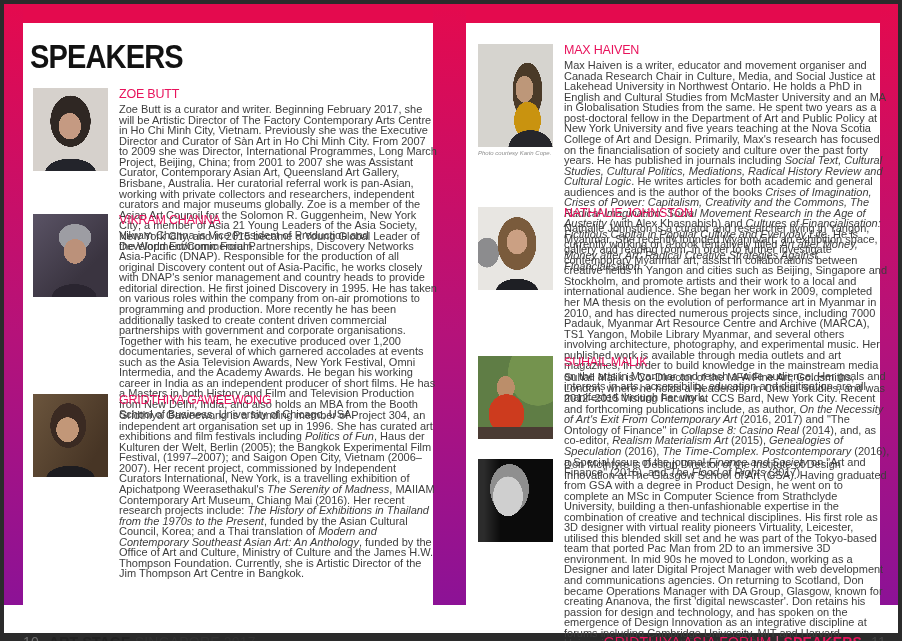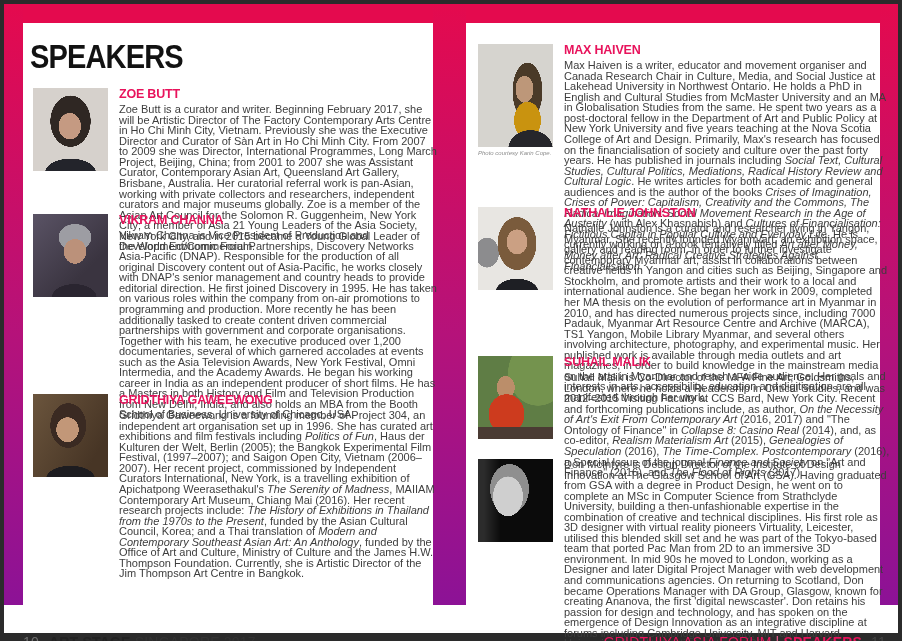--- a/index.html
+++ b/index.html
@@ -30,21 +30,21 @@
   .speaker.on-left{left:29px;width:404px;}
   .speaker.on-right{left:474px;width:412px;}
   .photo-col{flex:none;width:75px;}
   .photo{width:75px;height:83px;flex:none;}
   .photo-tall{height:103px;}
   .photo-caption{
     font-size:6px;font-style:italic;color:#8d8d8d;margin-top:3px;line-height:1.2;
   }
   .stext{margin-left:11px;flex:1;}
   .stext h3{
-    margin:0 0 3px 0;font-size:12.5px;font-weight:bold;color:#e8135c;
+    margin:0 0 3px 0;font-size:12.5px;font-weight:normal;color:#e8135c;
     letter-spacing:-.2px;line-height:1.05;
   }
   .stext p{
     margin:0;font-size:11px;line-height:10.55px;color:#3d3d3d;
     text-align:left;letter-spacing:0;
   }
 
   
   .ph-zoe{
     background-color:#d6d1cc;

